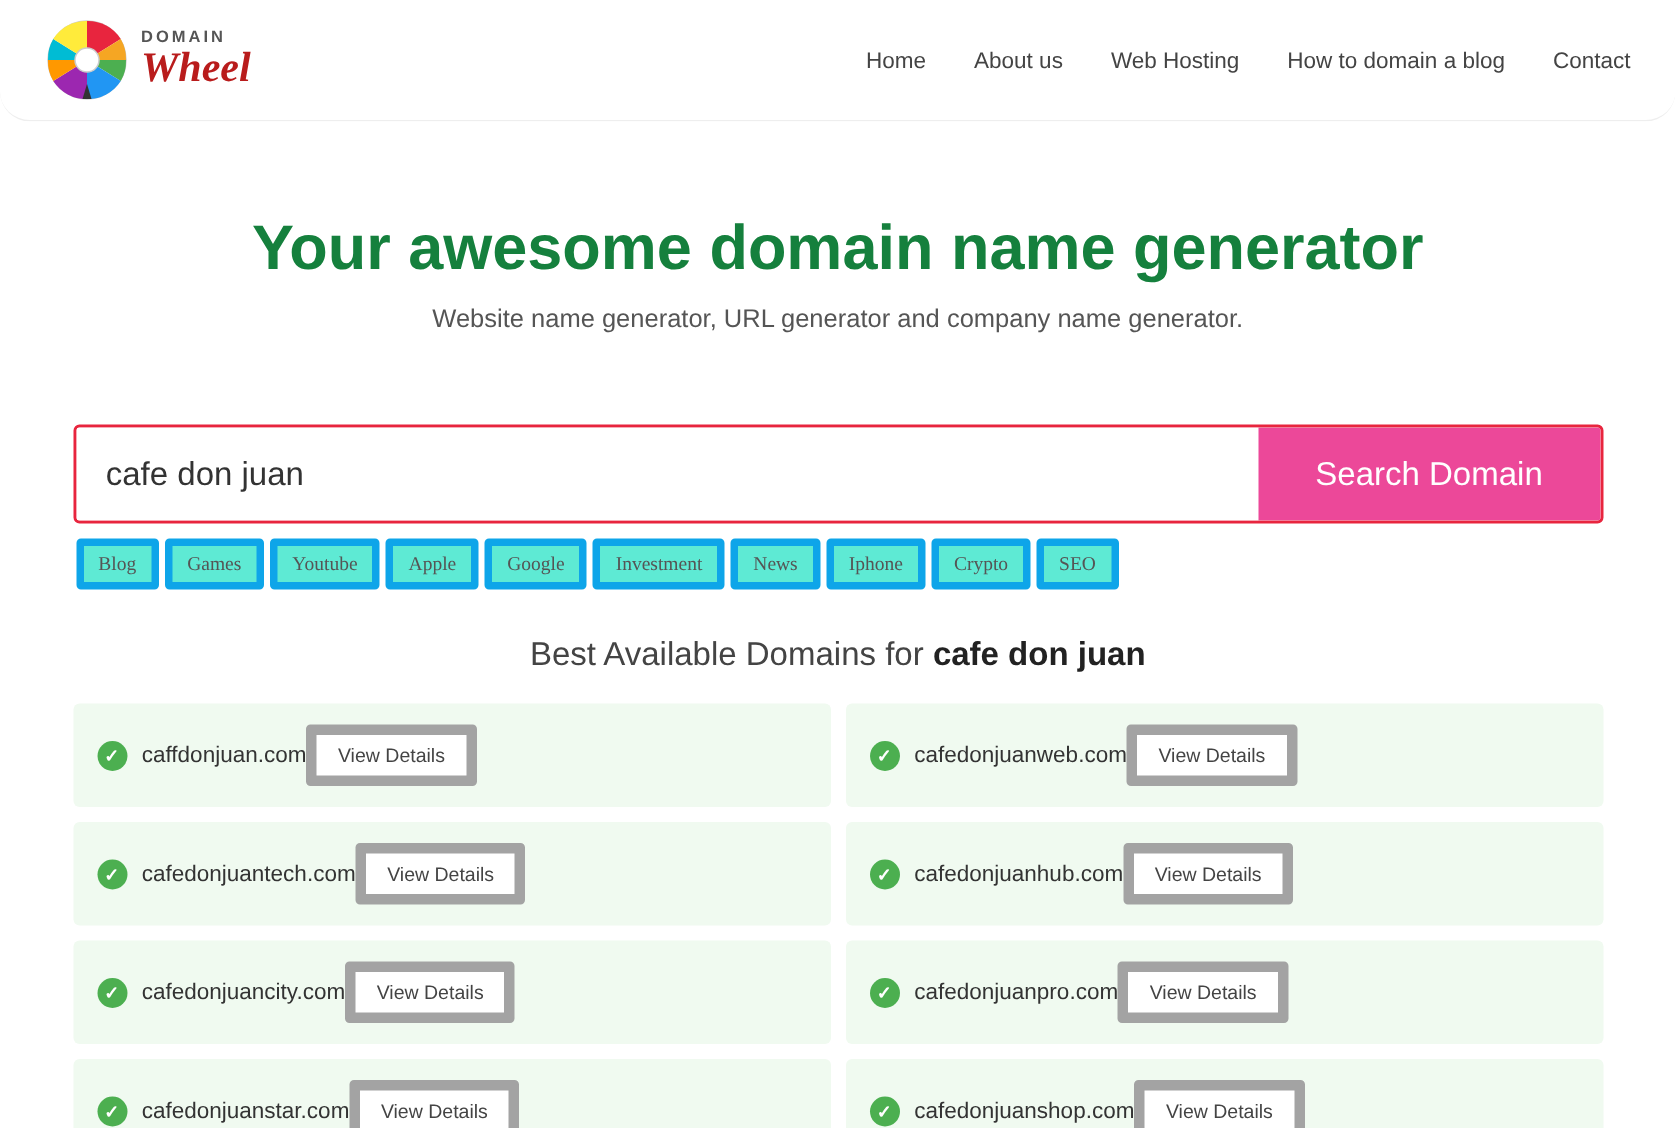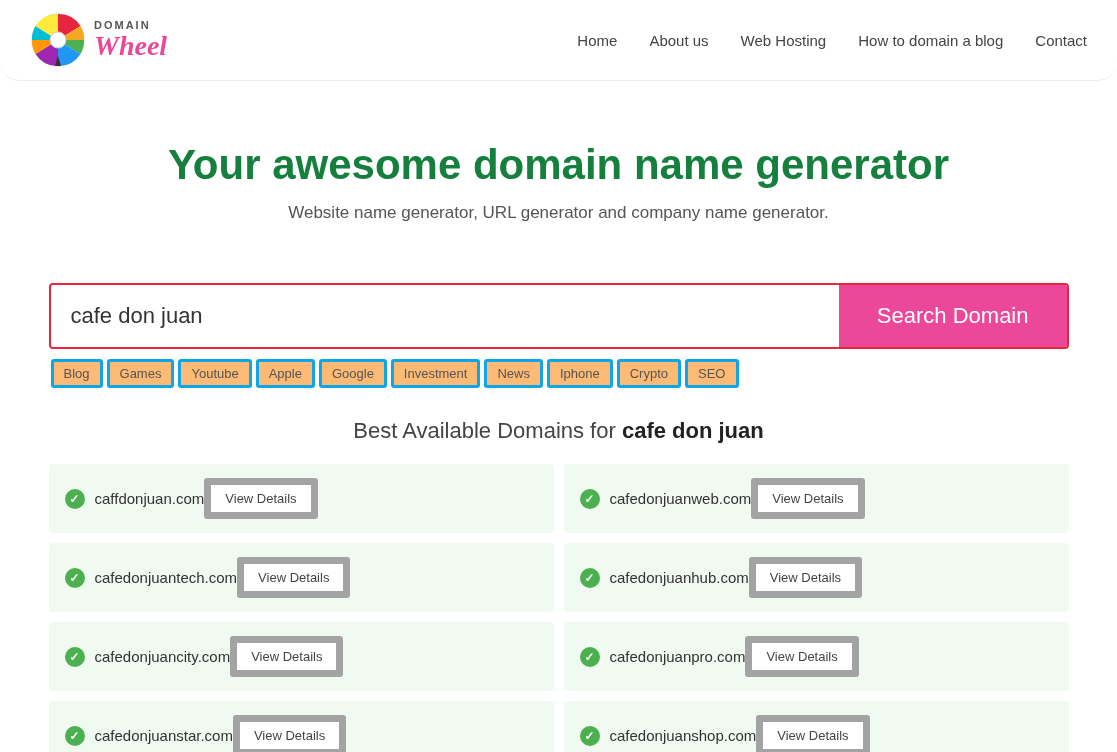--- a/index.html
+++ b/index.html
@@ -32,21 +32,21 @@
     .logo-domain {
       font-size: 11px;
       font-weight: bold;
       letter-spacing: 2px;
       color: #555;
       text-transform: uppercase;
     }
     .logo-wheel-text {
       font-size: 28px;
       font-family: 'Georgia', serif;
-      color: #ec4899;
+      color: #b91c1c;
       font-style: italic;
       font-weight: bold;
     }
     nav {
       display: flex;
       gap: 32px;
       align-items: center;
     }
     nav a {
       text-decoration: none;
@@ -106,24 +106,25 @@
       display: flex;
       gap: 4px;
       flex-wrap: wrap;
       margin-top: 10px;
       padding: 0 2px;
     }
     .tag {
       font-size: 13px;
       color: #555;
       padding: 4px 10px;
-      border: 3px solid #0ea5e9;
+      border: 5px solid #0ea5e9;
       border-radius: 3px;
       cursor: pointer;
-      background: #fdba74;
+      background: #5eead4;
+      font-family: Liberation Serif, serif;
     }
 
     
     .results-section {
       max-width: 1060px;
       margin: 30px auto 20px;
       padding: 0 20px;
     }
     .results-title {
       text-align: center;

